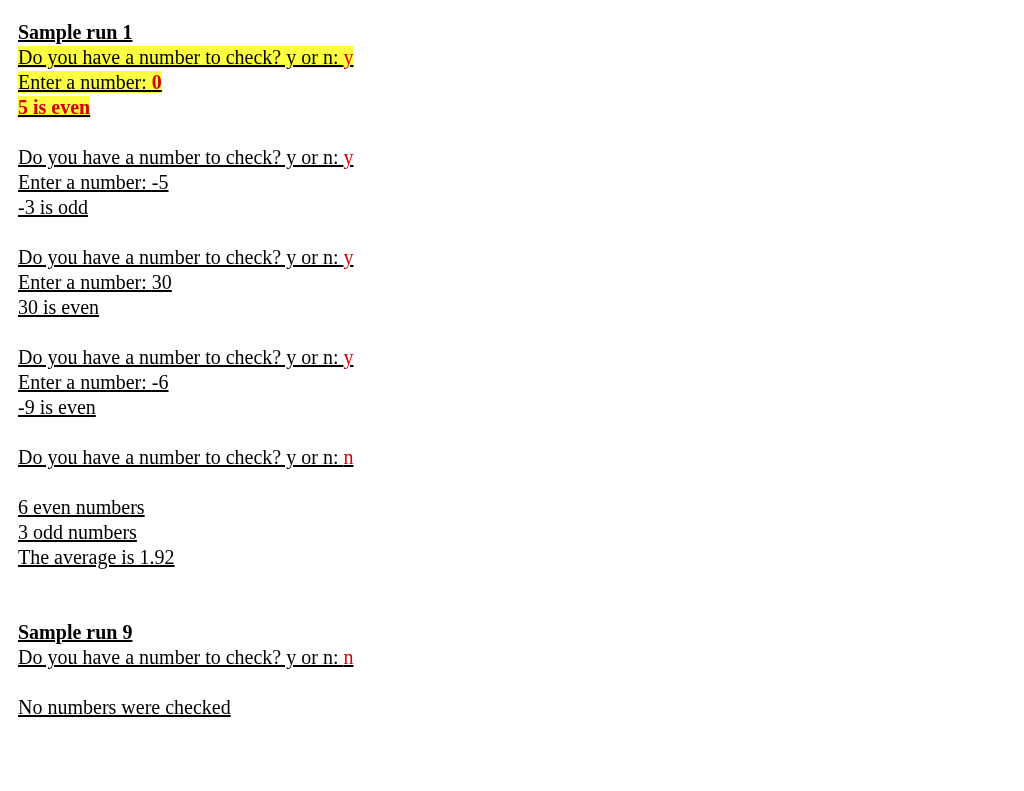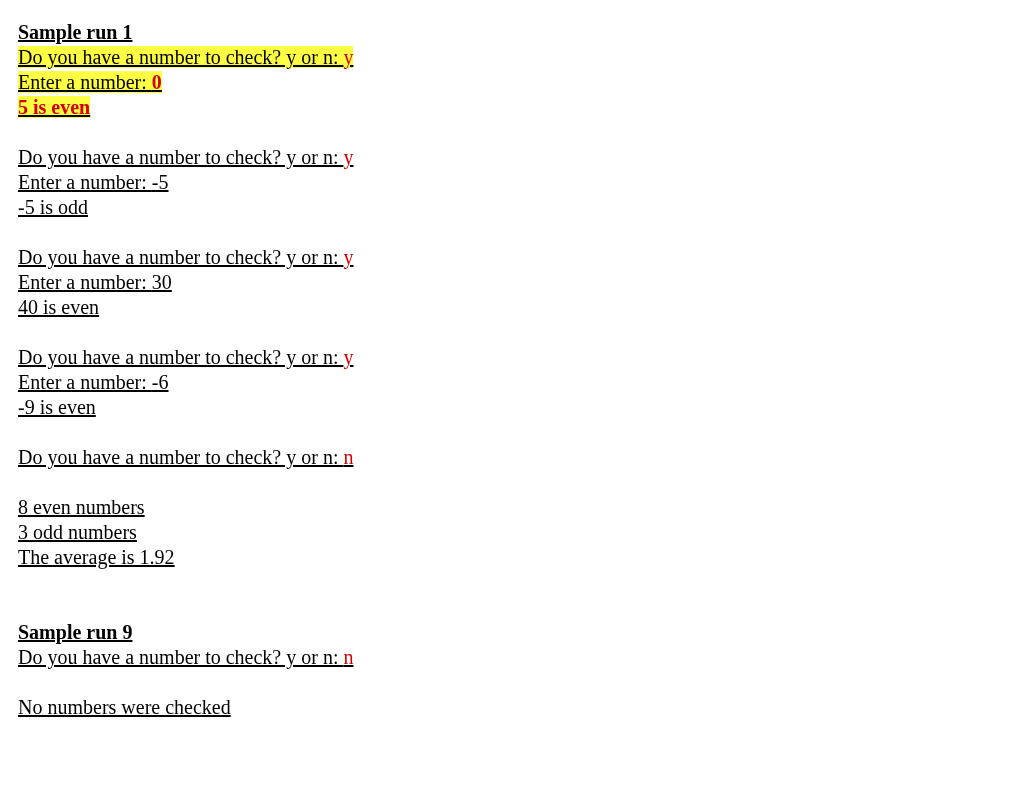--- a/index.html
+++ b/index.html
@@ -53,52 +53,52 @@
 </div>
 <div class="blank"></div>
 
 <div class="line">
   <span>Do you have a number to check? y or n: </span><span class="red">y</span>
 </div>
 <div class="line">
   <span>Enter a number: </span><span>-5</span>
 </div>
 <div class="line">
-  <span>-5 is odd</span>
+  <span>-3 is odd</span>
 </div>
 <div class="blank"></div>
 
 <div class="line">
   <span>Do you have a number to check? y or n: </span><span class="red">y</span>
 </div>
 <div class="line">
   <span>Enter a number: </span><span>30</span>
 </div>
 <div class="line">
-  <span>40 is even</span>
+  <span>30 is even</span>
 </div>
 <div class="blank"></div>
 
 <div class="line">
   <span>Do you have a number to check? y or n: </span><span class="red">y</span>
 </div>
 <div class="line">
   <span>Enter a number: </span><span>-6</span>
 </div>
 <div class="line">
   <span>-9 is even</span>
 </div>
 <div class="blank"></div>
 
 <div class="line">
   <span>Do you have a number to check? y or n: </span><span class="red">n</span>
 </div>
 <div class="blank"></div>
 
-<div class="line">8 even numbers</div>
+<div class="line">6 even numbers</div>
 <div class="line">3 odd numbers</div>
 <div class="line">The average is 1.92</div>
 
 <div class="blank"></div>
 <div class="blank"></div>
 
 <div class="line heading">Sample run 9</div>
 <div class="line">
   <span>Do you have a number to check? y or n: </span><span class="red">n</span>
 </div>

